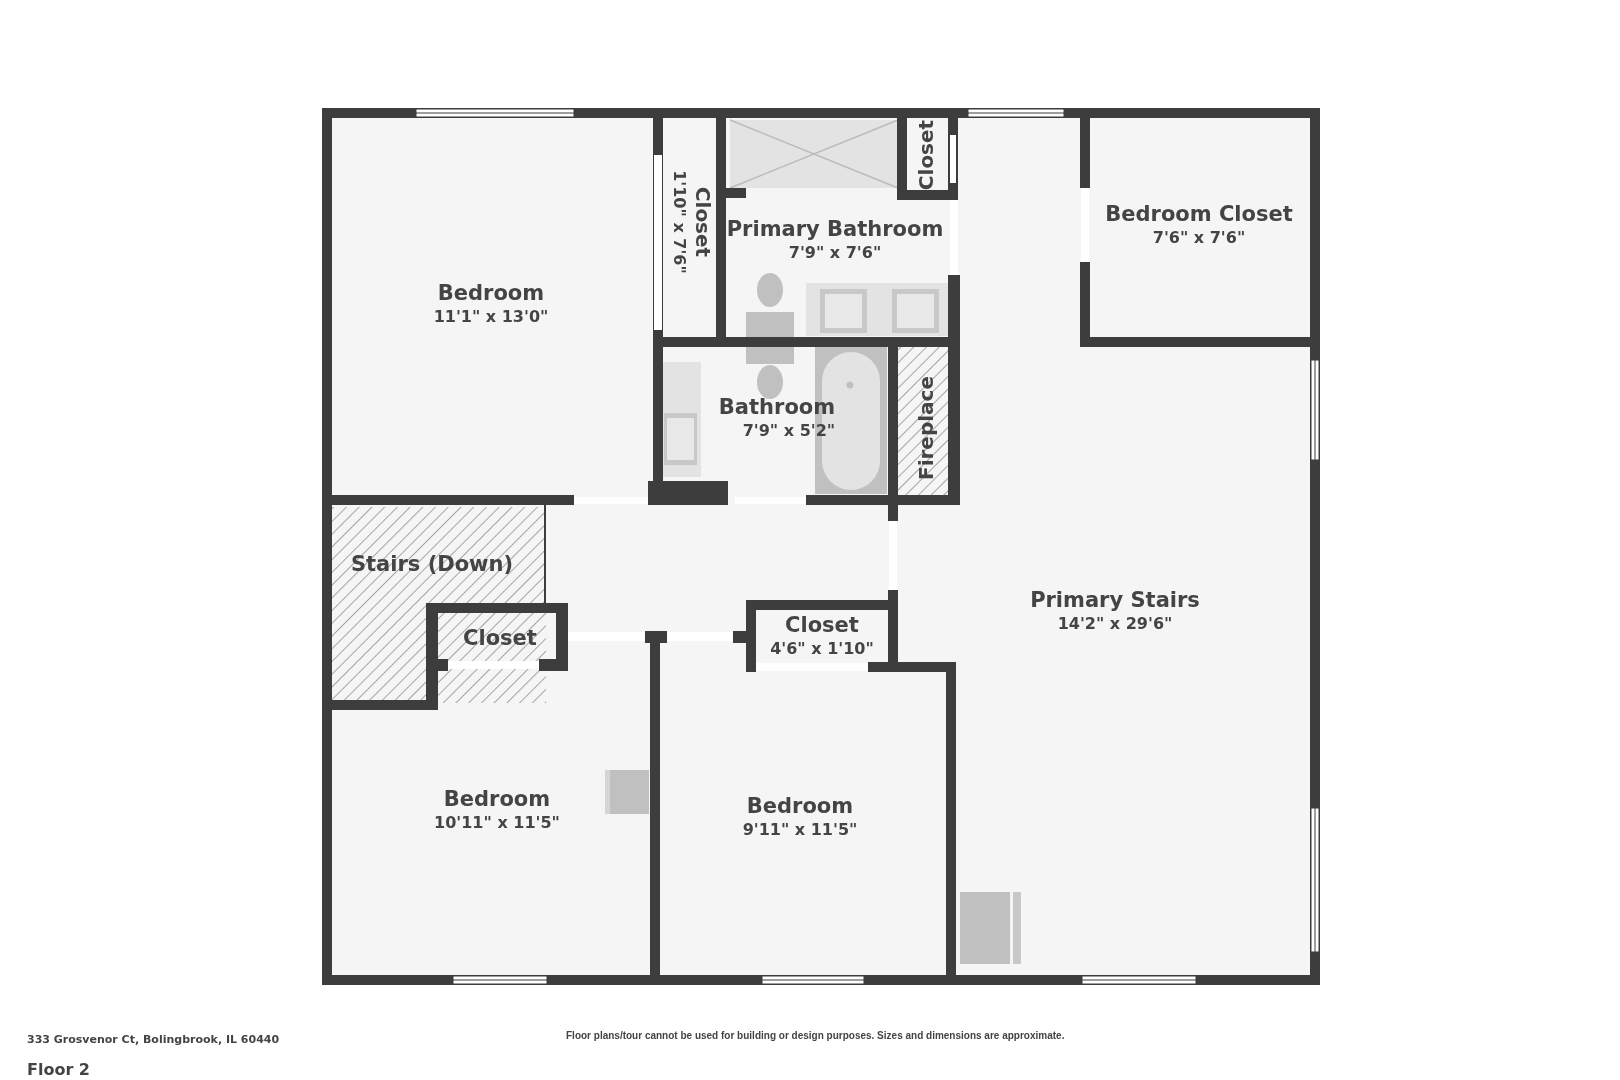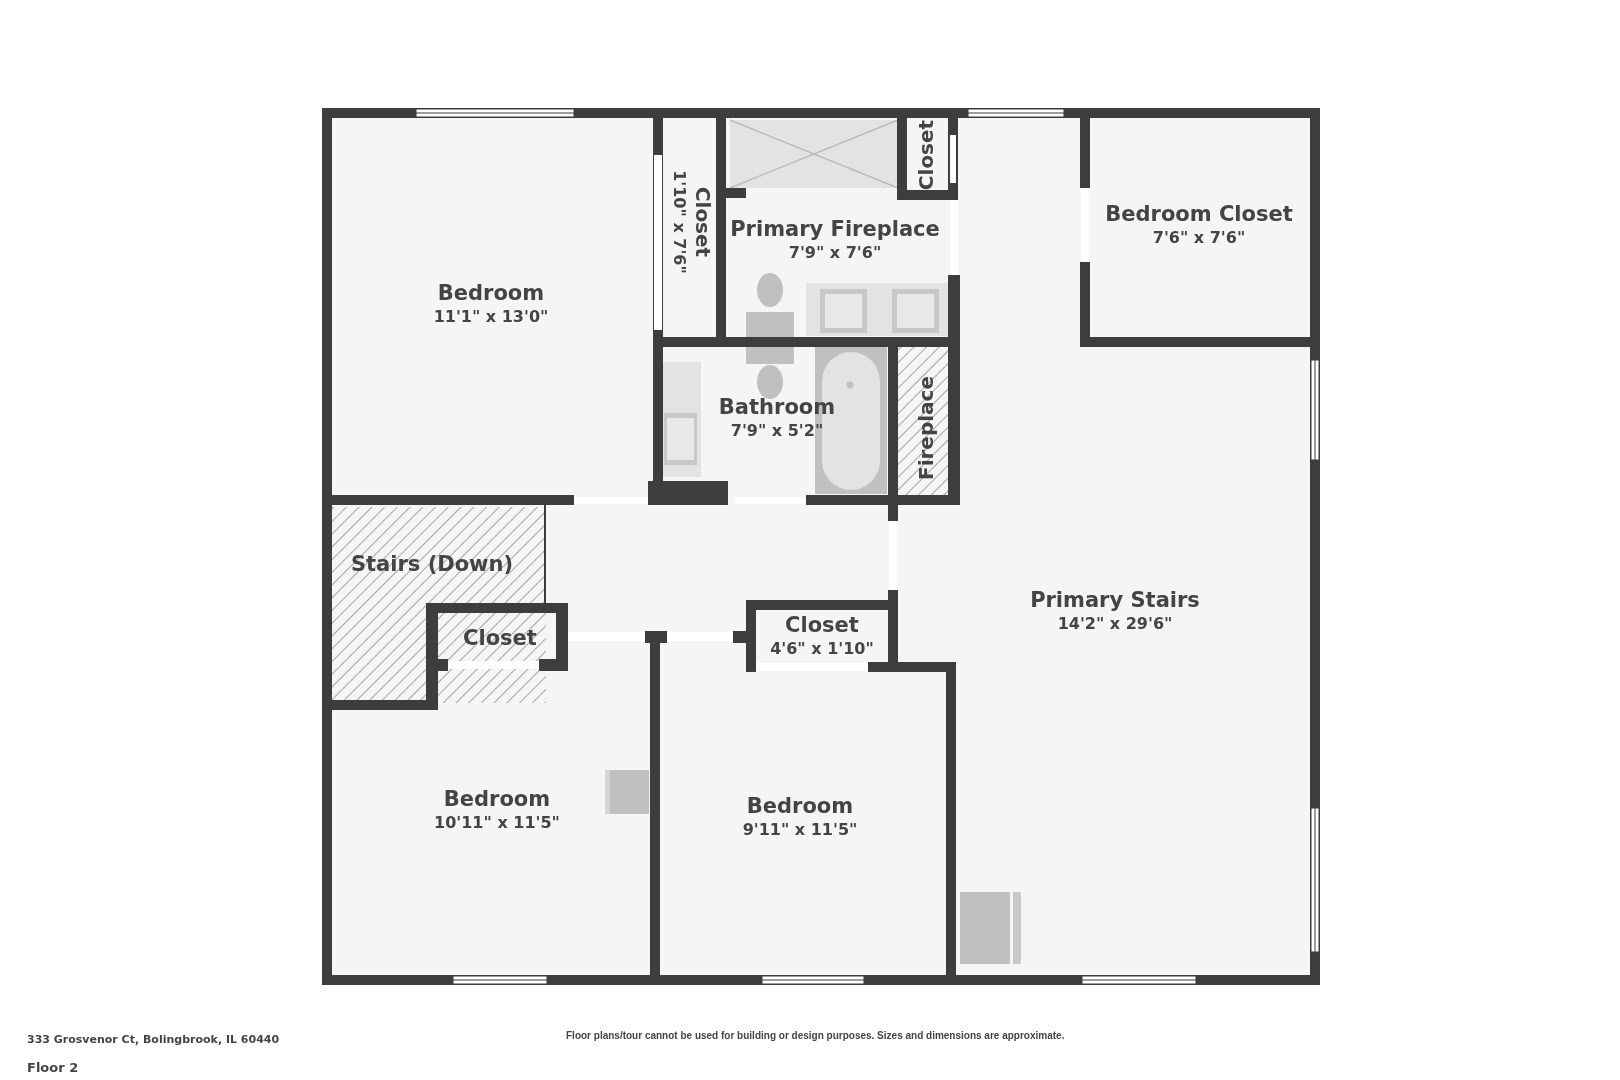--- a/index.html
+++ b/index.html
@@ -4,21 +4,21 @@
 <style>
   html,body{margin:0;padding:0;background:#ffffff;}
   body{width:1620px;height:1080px;position:relative;overflow:hidden;font-family:"Liberation Sans","DejaVu Sans",sans-serif;}
   .plan{position:absolute;left:0;top:0;width:1620px;height:1080px;}
   .lbl{position:absolute;text-align:center;color:#444;font-family:"DejaVu Sans","Liberation Sans",sans-serif;font-weight:bold;white-space:nowrap;transform:translate(-50%,-50%);}
   .lbl .n{font-size:21px;display:block;line-height:26px;}
   .lbl .d{font-size:16px;display:block;line-height:22px;}
   .rot{transform:translate(-50%,-50%) rotate(90deg);}
   .rotm{transform:translate(-50%,-50%) rotate(-90deg);}
   .footer-addr{position:absolute;left:27px;top:1033px;font-size:11px;font-weight:bold;color:#444;font-family:"DejaVu Sans",sans-serif;}
-  .footer-floor{position:absolute;left:27px;top:1060px;font-size:13px;font-weight:bold;color:#444;font-family:"DejaVu Sans",sans-serif;}
+  .footer-floor{position:absolute;left:27px;top:1060px;font-size:16px;font-weight:bold;color:#444;font-family:"DejaVu Sans",sans-serif;}
   .footer-disc{position:absolute;left:566px;top:1030px;font-size:10px;font-weight:bold;color:#444;font-family:Liberation Sans, sans-serif;}
 </style>
 </head>
 <body>
 
 <svg class="plan" viewBox="0 0 1620 1080" width="1620" height="1080">
   <defs>
     <pattern id="hatch" patternUnits="userSpaceOnUse" width="9" height="9" patternTransform="rotate(45)">
       <line x1="0" y1="0" x2="0" y2="9" stroke="#555" stroke-width="1"></line>
     </pattern>
@@ -144,31 +144,31 @@
 
 <div class="lbl" style="left:491px;top:304px;">
   <span class="n">Bedroom</span>
   <span class="d">11'1" x 13'0"</span>
 </div>
 <div class="lbl rot" style="left:692px;top:222px;">
   <span class="n" style="font-size:20px;">Closet</span>
   <span class="d">1'10" x 7'6"</span>
 </div>
 <div class="lbl" style="left:835px;top:240px;">
-  <span class="n">Primary Fireplace</span>
+  <span class="n">Primary Bathroom</span>
   <span class="d">7'9" x 7'6"</span>
 </div>
 <div class="lbl rotm" style="left:926px;top:155px;">
   <span class="n" style="font-size:20px;">Closet</span>
 </div>
 <div class="lbl" style="left:1199px;top:225px;">
   <span class="n">Bedroom Closet</span>
   <span class="d">7'6" x 7'6"</span>
 </div>
-<div class="lbl" style="left:777px;top:418px;">
+<div class="lbl" style="left:777px;top:418px;text-align:right;">
   <span class="n">Bathroom</span>
   <span class="d">7'9" x 5'2"</span>
 </div>
 <div class="lbl rotm" style="left:926px;top:428px;">
   <span class="n" style="font-size:20px;">Fireplace</span>
 </div>
 <div class="lbl" style="left:432px;top:564px;">
   <span class="n">Stairs (Down)</span>
 </div>
 <div class="lbl" style="left:500px;top:638px;">

